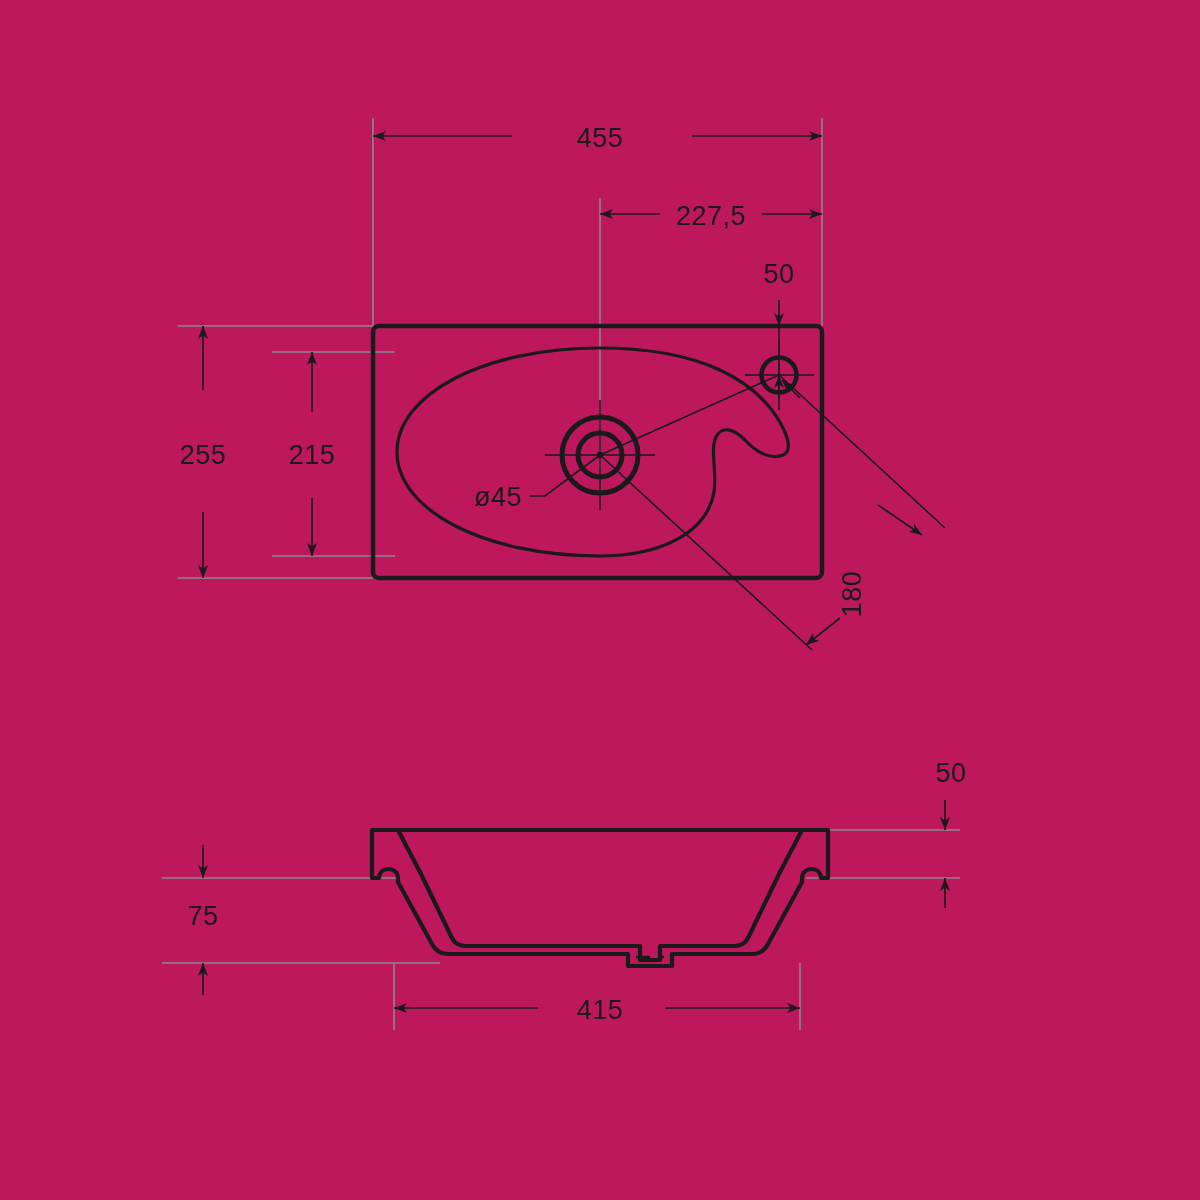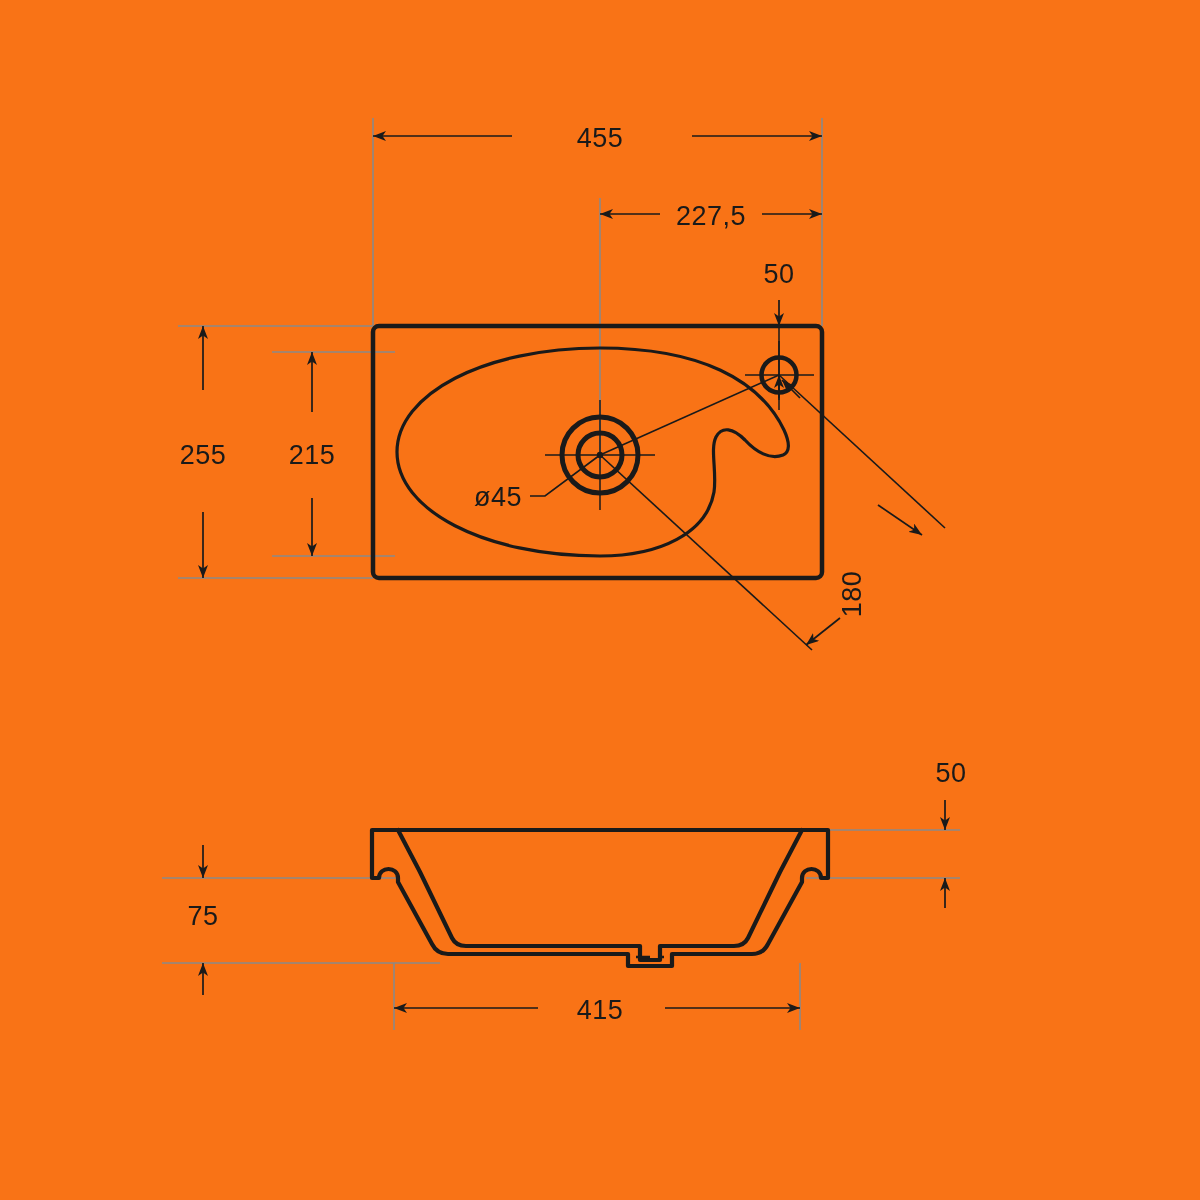--- a/index.html
+++ b/index.html
@@ -2,21 +2,21 @@
 <html><head>
 <meta charset="utf-8">
 <title>Technical Drawing</title>
 <style>
   html,body{margin:0;padding:0;background:#ffffff;}
   body{
     width:1200px;height:1200px;
     font-family:"Liberation Sans","DejaVu Sans",sans-serif;
     overflow:hidden;
   }
-  #sheet{position:relative;width:1200px;height:1200px;background:#f97316;}
+  #sheet{position:relative;width:1200px;height:1200px;background:#be185d;}
   svg{display:block;}
   .dimtext{
     font-family:"Liberation Sans","DejaVu Sans",sans-serif;
     font-size:27px;
     fill:#1a1a1a;
     letter-spacing:0.5px;
   }
 </style>
 </head>
 <body>

